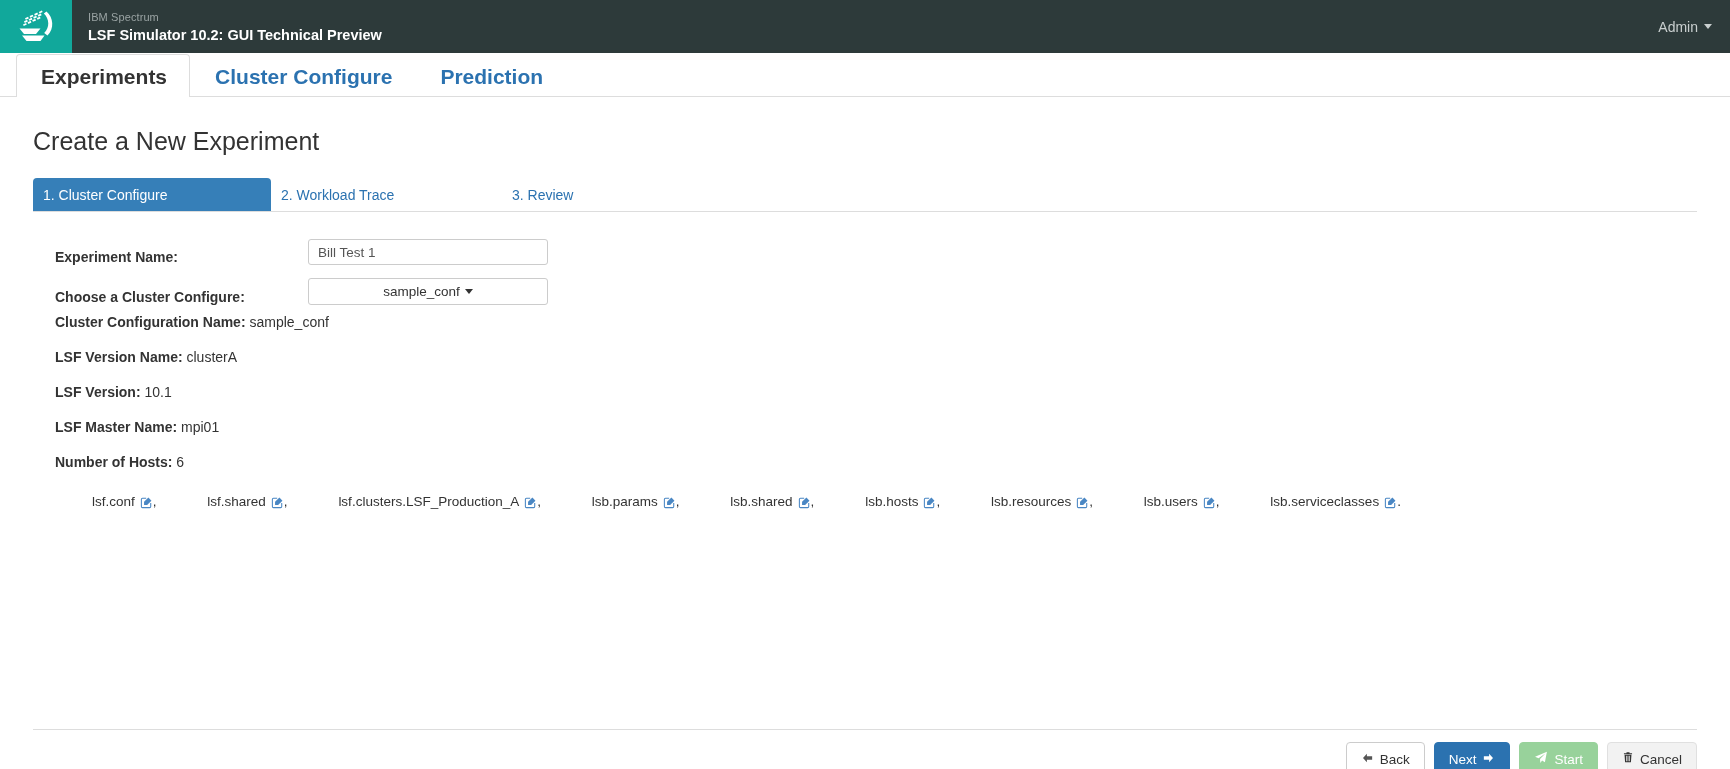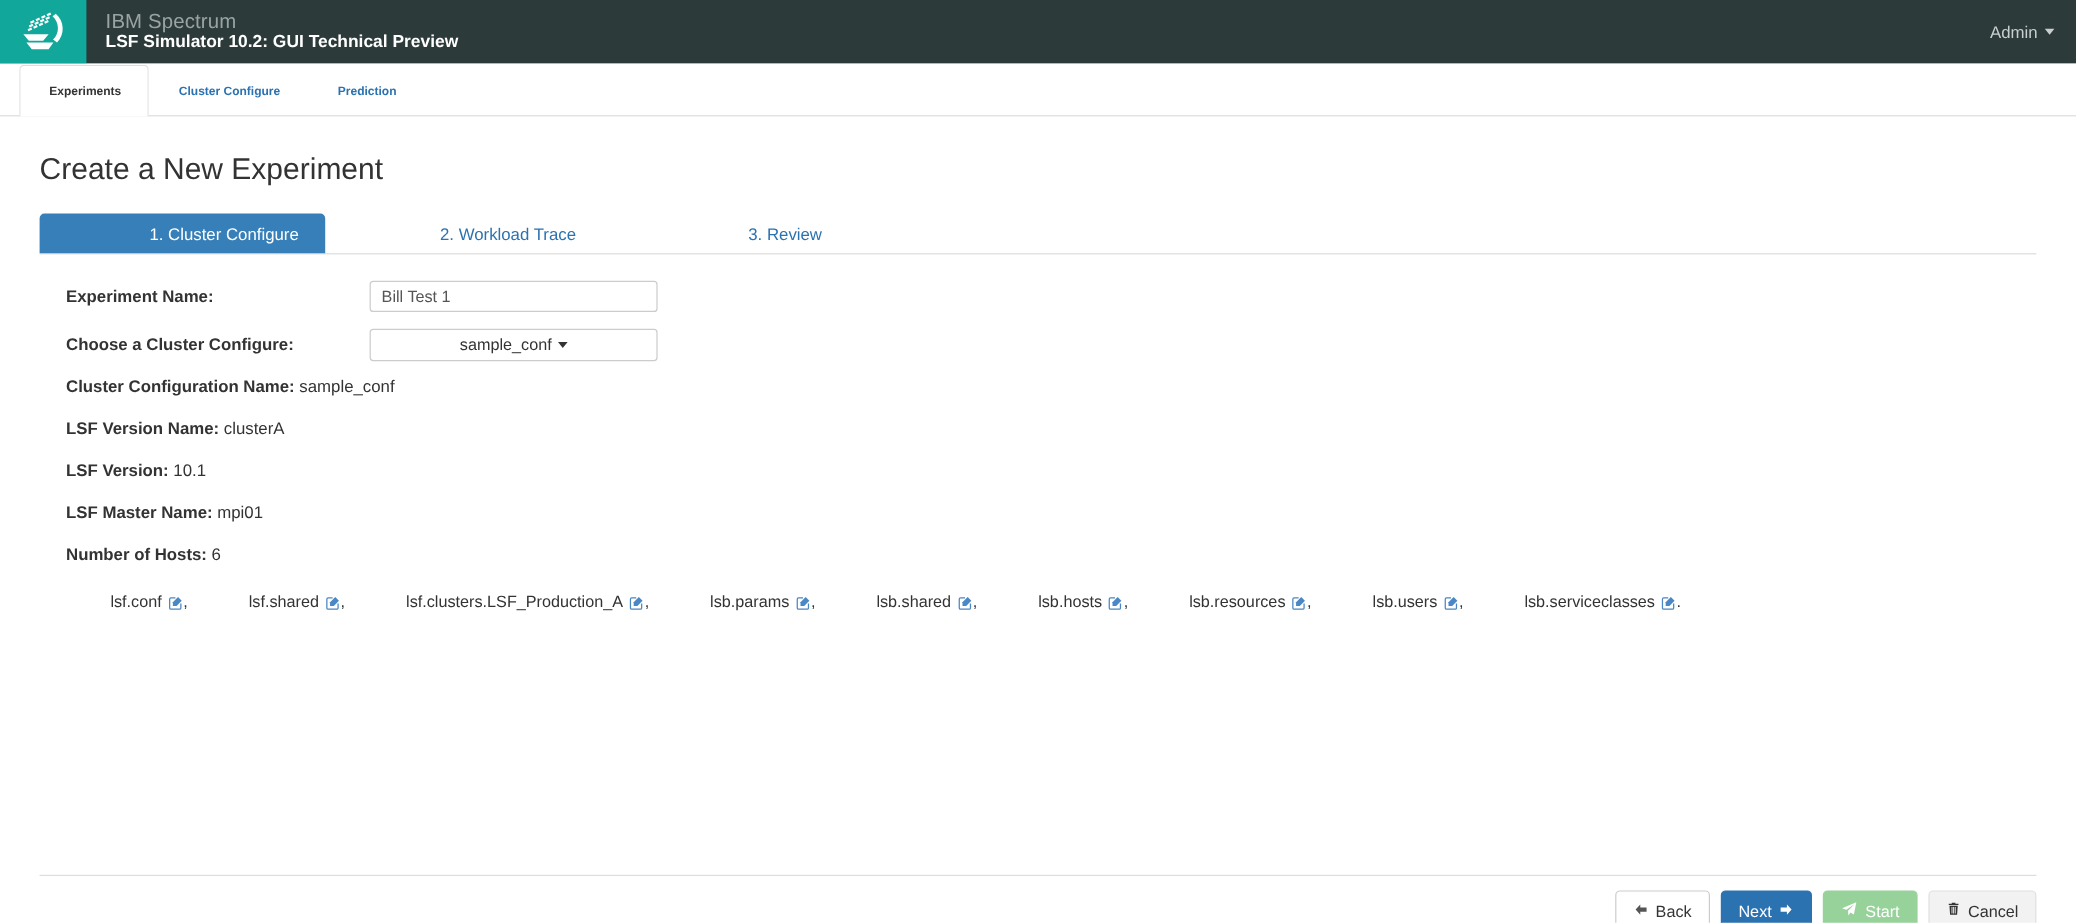--- a/index.html
+++ b/index.html
@@ -29,21 +29,21 @@
   }
   .logo-svg { display:block; }
   .brand {
     display: flex;
     flex-direction: column;
     justify-content: center;
     padding-left: 16px;
   }
   .brand-sub {
     color: #9aa3a3;
-    font-size: 17px;
+    font-size: 11px;
     line-height: 17px;
     letter-spacing: .1px;
   }
   .brand-main {
     color: #ffffff;
     font-size: 14.5px;
     font-weight: bold;
     line-height: 18px;
   }
   .admin-menu {
@@ -69,21 +69,21 @@
   .navtabs {
     height: 44px;
     background: #ffffff;
     border-bottom: 1px solid #dddddd;
     display: flex;
     align-items: flex-end;
     padding-left: 16px;
     position: relative;
   }
   .navtab {
-    font-size: 10px;
+    font-size: 21px;
     font-weight: bold;
     color: #2b72b0;
     padding: 12px 22px 11px 24px;
     cursor: pointer;
     line-height: 19px;
     border: 1px solid transparent;
     border-bottom: none;
     position: relative;
     top: 1px;
     background: transparent;
@@ -114,39 +114,39 @@
     margin-top: 22px;
     display: flex;
     border-bottom: 1px solid #dddddd;
     padding-bottom: 0;
     align-items: stretch;
     height: 34px;
   }
   .step {
     font-size: 14px;
     color: #2b72b0;
-    text-align: right;
+    text-align: left;
     cursor: pointer;
     line-height: 34px;
-    padding: 0 22px;
+    padding: 0 10px;
   }
   .step-1 { width: 238px; }
   .step-2 { width: 231px; }
   .step-3 { width: 205px; }
   .step.active {
     background: #367fb8;
     color: #ffffff;
     border-radius: 4px 4px 0 0;
   }
 
   
   .form-area { padding-top: 17px; }
   .form-row {
     display: flex;
-    align-items: center;
+    align-items: flex-end;
     height: 36px;
     margin-bottom: 4px;
   }
   .form-label {
     width: 275px;
     font-size: 14px;
     font-weight: bold;
     color: #333333;
     padding-left: 22px;
   }

